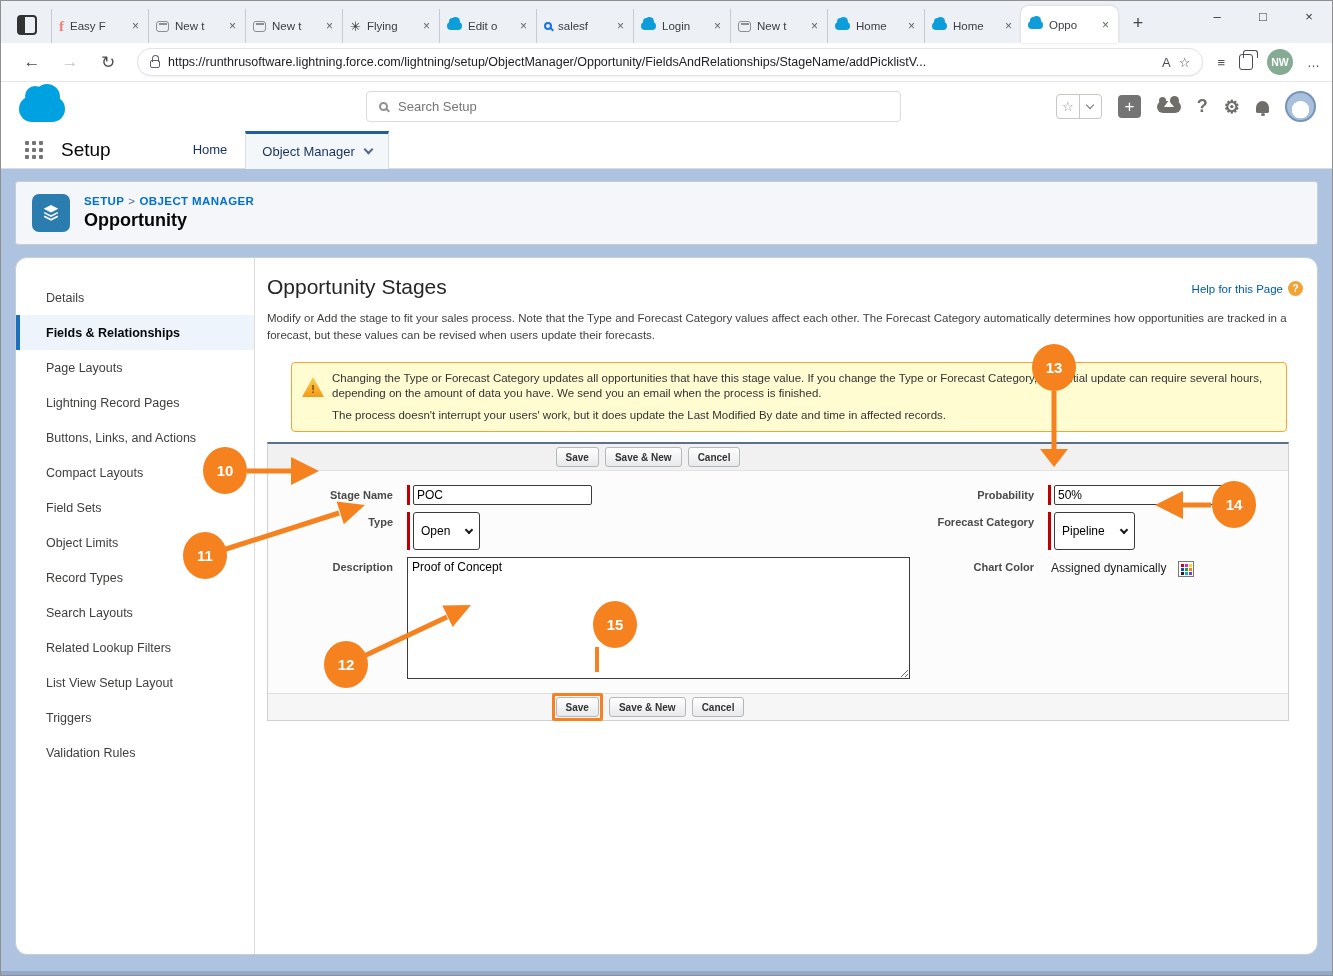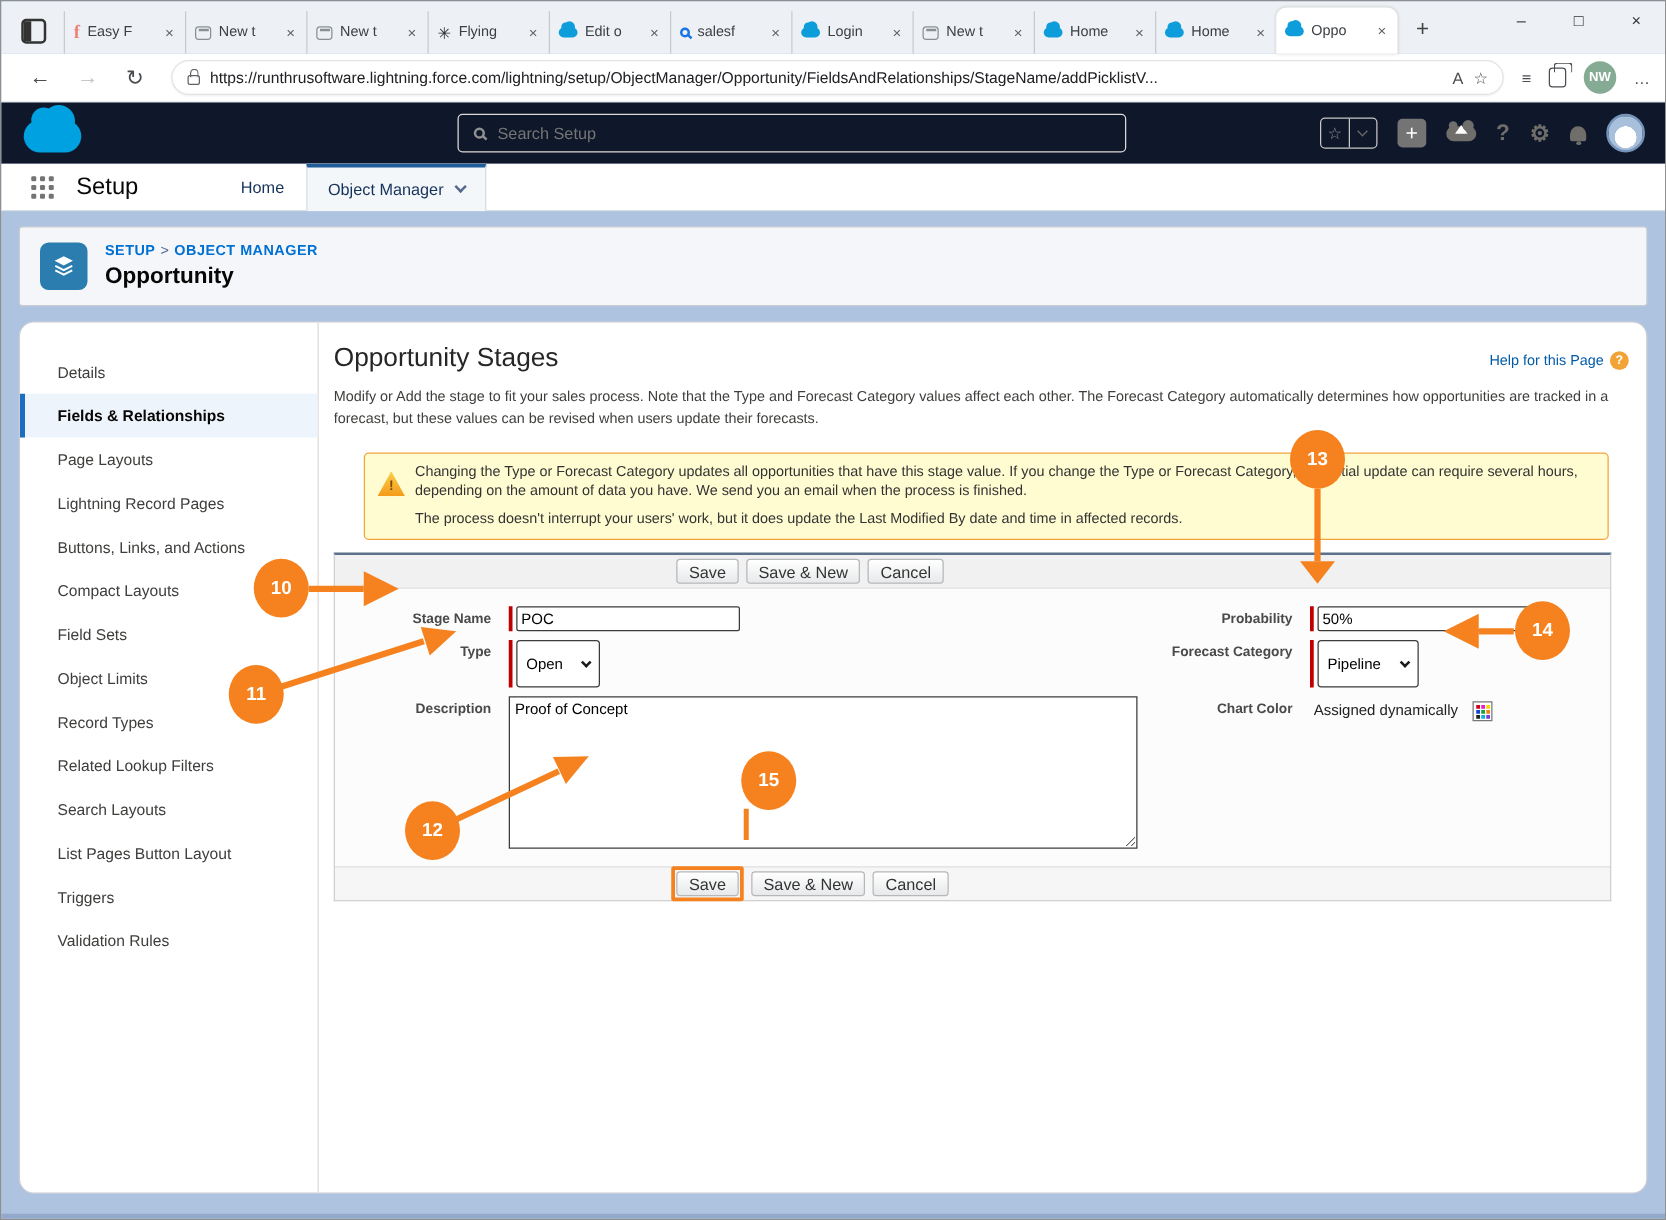--- a/index.html
+++ b/index.html
@@ -40,21 +40,21 @@
   .lock::before { content:""; position:absolute; top:-6px; left:1px; width:5px; height:6px; border:1.5px solid #5f6368; border-bottom:none; border-radius:4px 4px 0 0; }
   .url { font-size:12.5px; color:#202124; white-space:nowrap; overflow:hidden; flex:1; }
   .bar-mini { font-size:13px; color:#4a4d51; flex:none; }
   .toolbar-right { display:flex; align-items:center; gap:14px; margin-left:4px; }
   .collections { position:relative; width:14px; height:16px; border:1.6px solid #4a4d51; border-radius:3px; background:#fff; }
   .collections::before { content:""; position:absolute; top:-5px; left:3px; width:13px; height:7px; border:1.6px solid #4a4d51; border-bottom:none; border-radius:3px 3px 0 0; }
   .avatar-nw { width:26px; height:26px; border-radius:50%; background:#85ab94; color:#fff; font-size:10.5px; font-weight:bold;
                display:flex; align-items:center; justify-content:center; }
 
   
-  .sf-header { position:relative; height:49px; background:#0f172a; }
+  .sf-header { position:relative; height:49px; background:#ffffff; }
   .cloud.logo { width:46px; height:26px; border-radius:16px; background:#00a1e0; position:absolute; left:18px; top:14px; }
   .cloud.logo::before { width:20px; height:20px; left:6px; top:-10px; }
   .cloud.logo::after  { width:26px; height:26px; right:5px; top:-12px; }
   .sf-search { position:absolute; left:365px; top:9px; width:535px; height:31px; border:1px solid #dddbda; border-radius:4px;
                display:flex; align-items:center; padding:0 12px; gap:10px; }
   .mag.gray { border-color:#919191; width:9px; height:9px; }
   .mag.gray::after { background:#919191; }
   .sf-search input { border:none; outline:none; font-size:13px; color:#706e6b; width:100%; font-family:inherit; background:transparent; }
   .sf-head-icons { position:absolute; right:16px; top:9px; display:flex; align-items:center; gap:16px; }
   .fav-combo { display:flex; border:1px solid #c9c7c5; border-radius:4px; height:25px; }
@@ -113,21 +113,21 @@
               clip-path:polygon(50% 0, 100% 100%, 0 100%); display:flex; align-items:flex-end; justify-content:center;
               color:#7a4b00; font-weight:bold; font-size:11px; }
   .warnbox p + p { margin-top:7px; }
 
   
   .formbox { margin:10px 14px 0 0; border:1px solid #d0d0d0; border-top:2px solid #5d7089; background:#fcfcfc; }
   .btnrow { height:27px; background:#f1f1f1; display:flex; align-items:center; justify-content:center; gap:6px; padding-right:260px; }
   .btnrow.top { border-bottom:1px solid #e2e2e2; }
   .btnrow.bottom { border-top:1px solid #dedede; background:#f6f6f6; }
   .btn { background:linear-gradient(#ffffff,#e7e9ea); border:1px solid #b5b7ba; border-radius:3px;
-         font-size:13px; font-weight:normal; color:#333; padding:2px 9px; height:20px; font-family:inherit; }
+         font-size:10px; font-weight:bold; color:#333; padding:2px 9px; height:20px; font-family:inherit; }
   .anno-box { border:3px solid #f5821f; padding:1px; display:inline-flex; border-radius:2px; }
   .formbody { display:flex; padding:14px 0 14px 0; min-height:200px; }
   .fcol { display:flex; flex-direction:column; gap:7px; }
   .fcol.left { width:646px; }
   .fcol.right { flex:1; }
   .frow { display:flex; align-items:flex-start; }
   .flabel { width:125px; text-align:right; font-size:11px; font-weight:bold; color:#4a4a4a; padding-top:4px; flex:none; }
   .flabel.rt { width:120px; }
   .fctl { margin-left:14px; display:flex; align-items:stretch; }
   .req { width:3px; background:#c00000; margin-right:3px; }
@@ -305,23 +305,23 @@
       <nav class="side">
         <div class="side-item">Details</div>
         <div class="side-item active">Fields &amp; Relationships</div>
         <div class="side-item">Page Layouts</div>
         <div class="side-item">Lightning Record Pages</div>
         <div class="side-item">Buttons, Links, and Actions</div>
         <div class="side-item">Compact Layouts</div>
         <div class="side-item">Field Sets</div>
         <div class="side-item">Object Limits</div>
         <div class="side-item">Record Types</div>
+        <div class="side-item">Search Layouts</div>
         <div class="side-item">Related Lookup Filters</div>
-        <div class="side-item">Search Layouts</div>
-        <div class="side-item">List Pages Button Layout</div>
+        <div class="side-item">List View Setup Layout</div>
         <div class="side-item">Triggers</div>
         <div class="side-item">Validation Rules</div>
       </nav>
 
       <main class="main">
         <div class="main-head">
           <h1>Opportunity Stages</h1>
           <span class="help-link">
             <span>Help for this Page</span>
             <span class="help-q">?</span>

